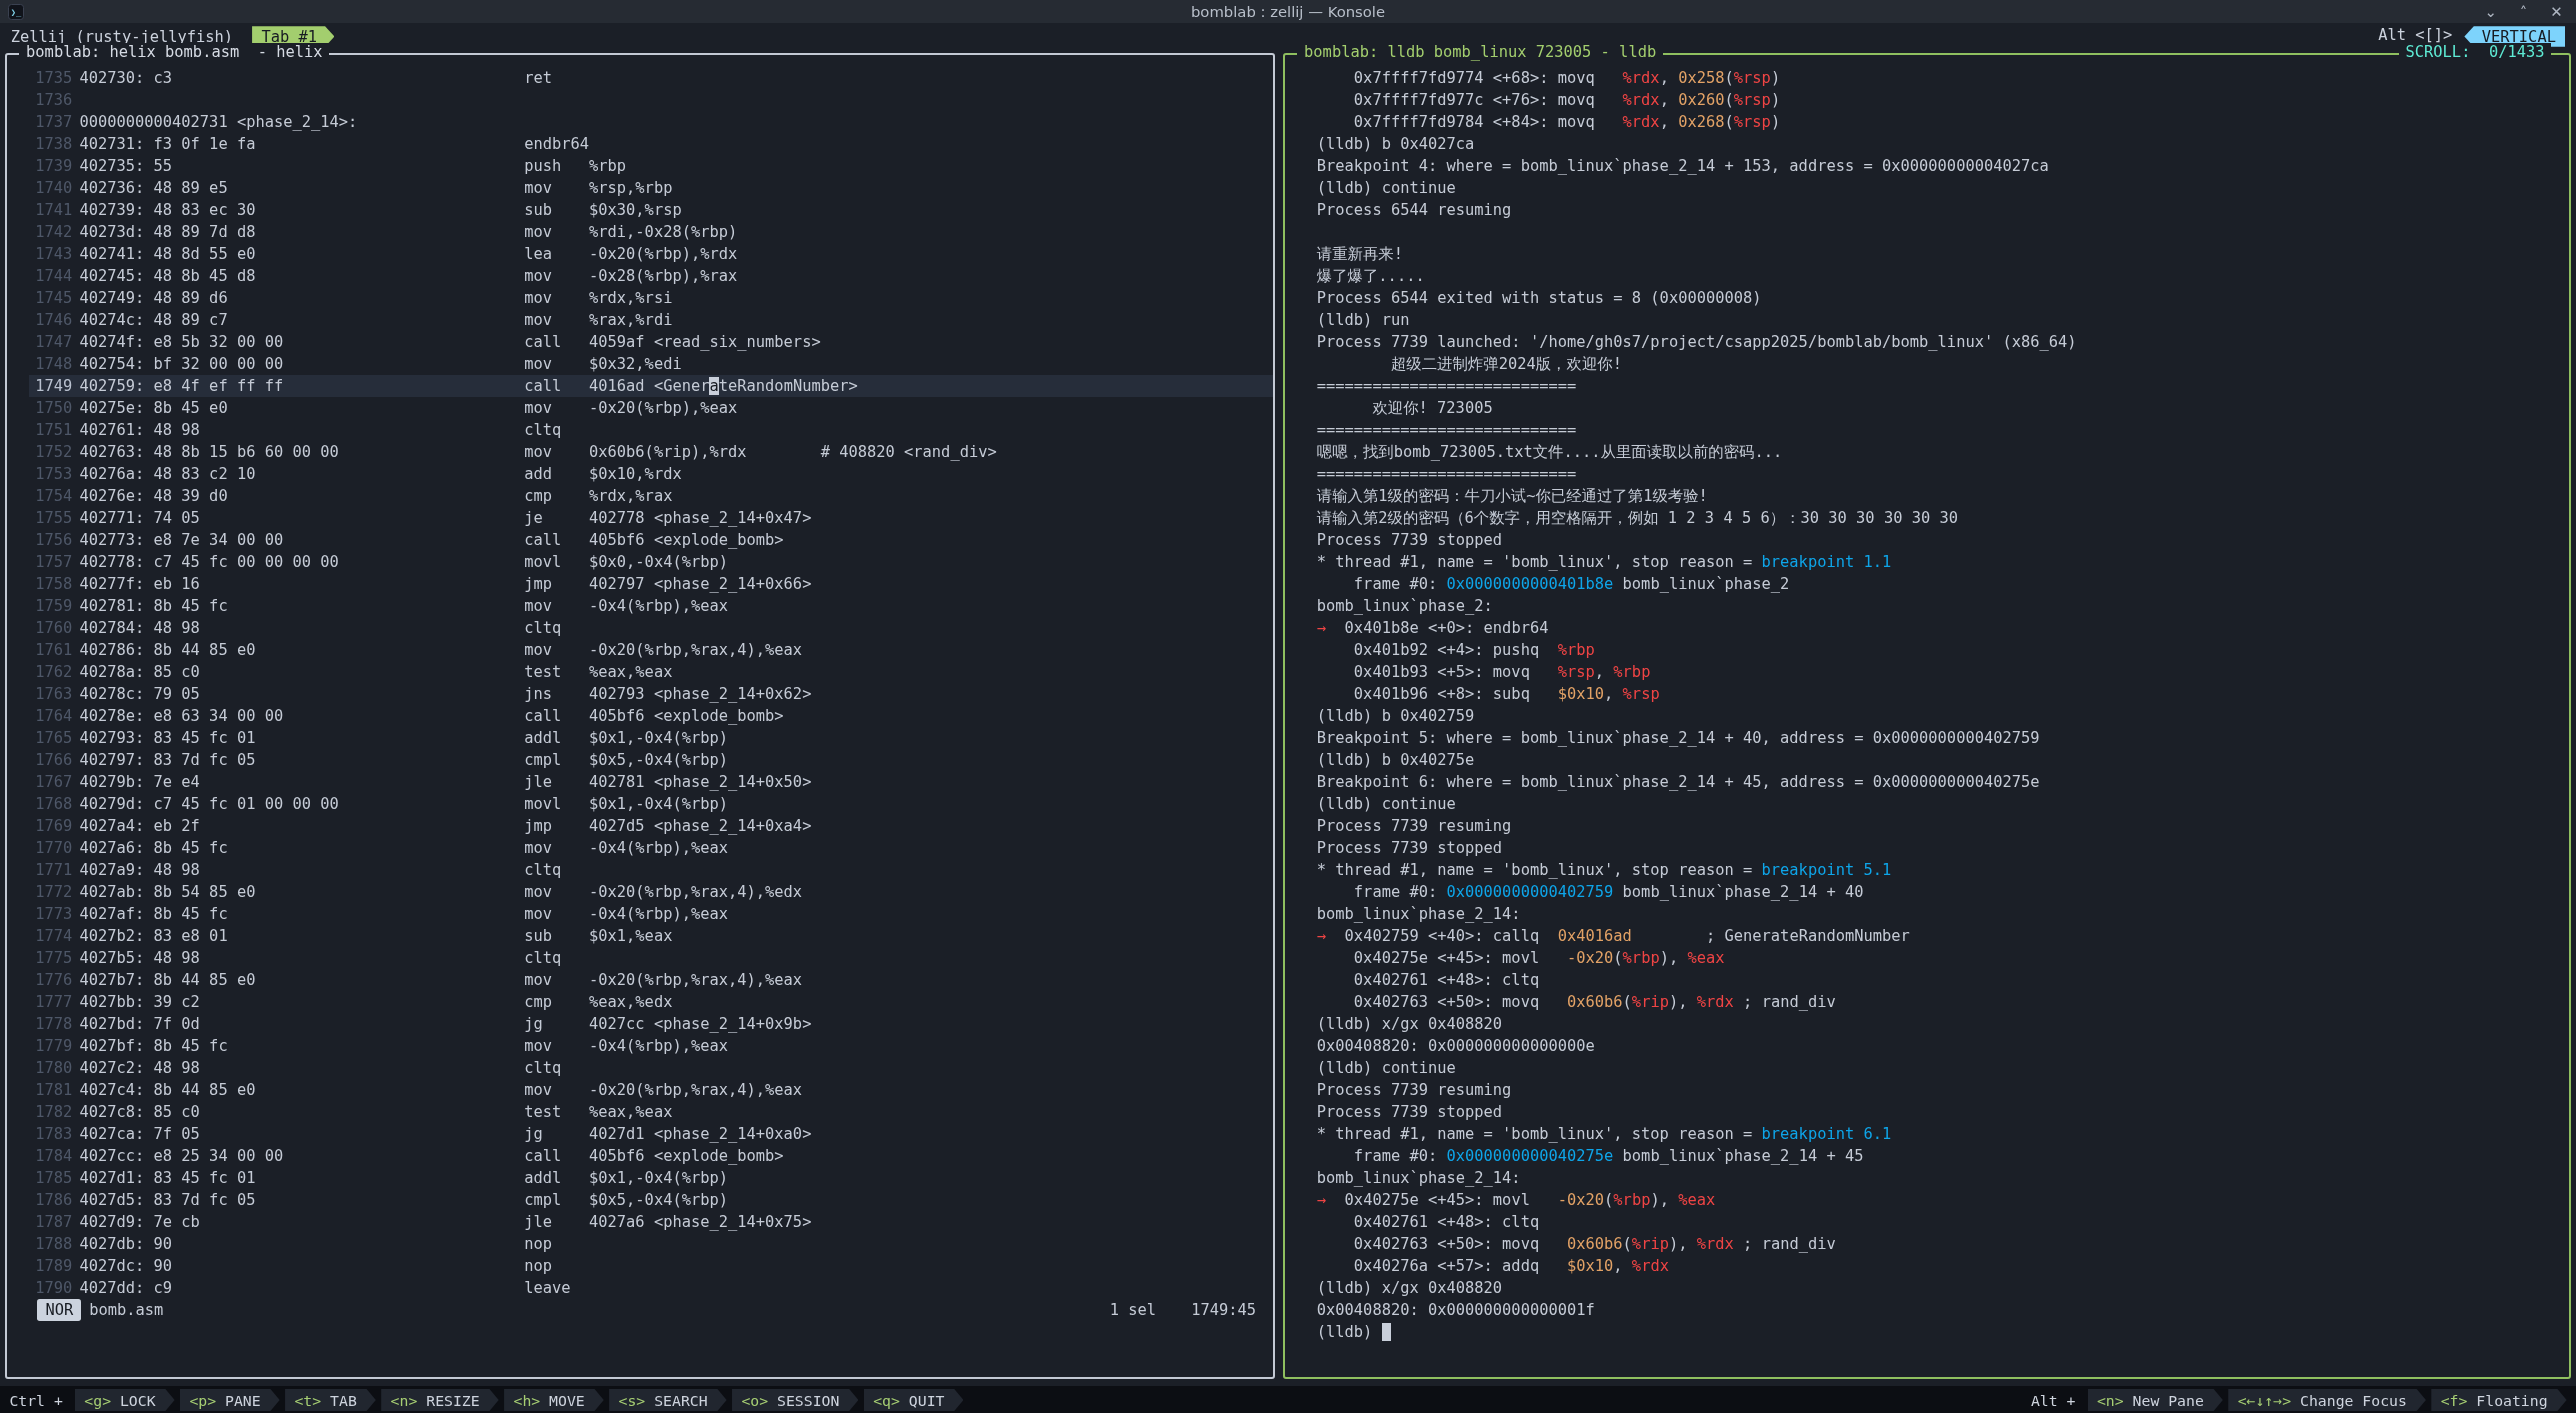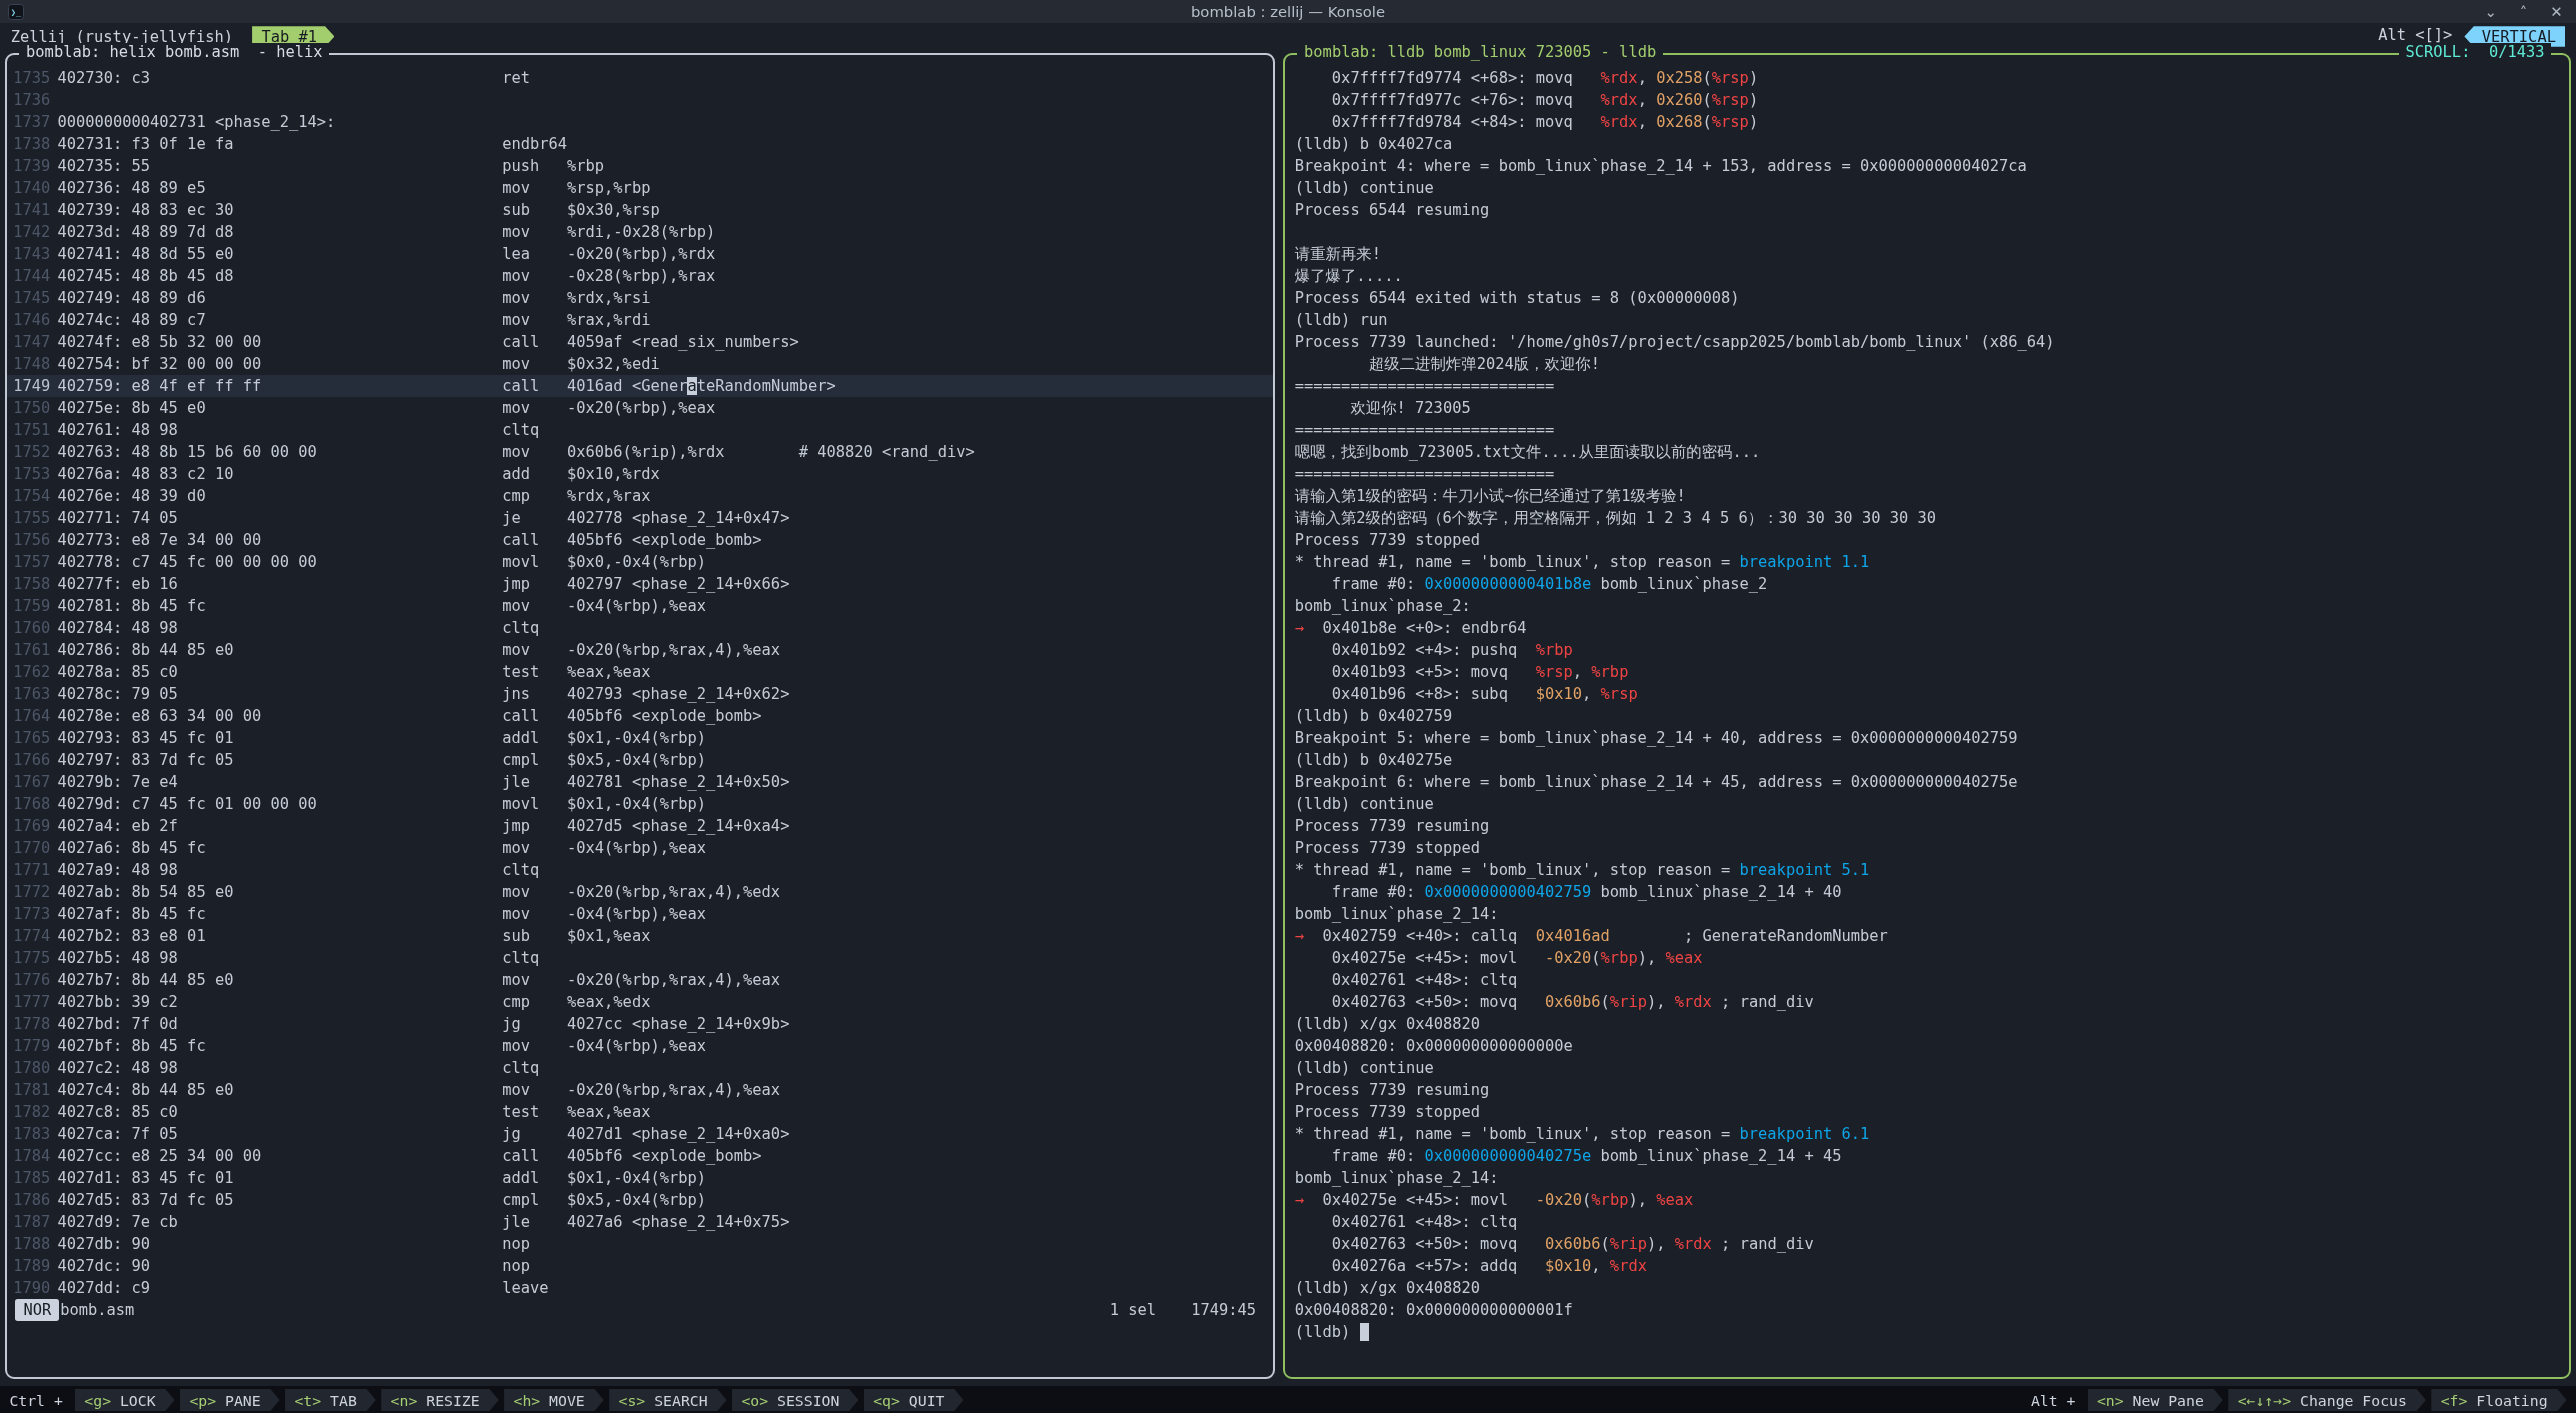--- a/index.html
+++ b/index.html
@@ -34,21 +34,21 @@
     background:#a3ce6e; color:#171b22; padding:1.3px 17.4px 1.3px 9.4px; margin-left:19px;
     clip-path: polygon(0 0, calc(100% - 9.4px) 0, 100% 50%, calc(100% - 9.4px) 100%, 0 100%);
   }
   .tabbar-right { margin-left:auto; display:flex; align-items:flex-start; gap:12px; }
   .ribbon-right {
     background:#7dd3fc; color:#171b22; padding:1.3px 9.4px 1.3px 17.4px;
     clip-path: polygon(9.4px 0, 100% 0, 100% 100%, 9.4px 100%, 0 50%);
   }
   
   .main { height:1336px; padding:2.7px 5.4px 6.7px; display:flex; gap:8px; background:#1b1f27; }
-  .pane { position:relative; border:2px solid; border-radius:9px; height:100%; }
+  .pane { position:relative; border:2px solid; border-radius:3px; height:100%;padding-left:22px; }
   .pane-left  { width:1270px; border-color:#c3c9d4; flex:none; }
   .pane-right { flex:1; border-color:#8fbf5f; }
   .pane-title {
     position:absolute; top:-12px; left:12px; background:#1b1f27;
     padding:0 6.7px; font-size:15.4px; white-space:pre;
   }
   .pane-left  .pane-title { color:#d6dbe4; }
   .pane-right .pane-title { color:#a3ce6e; }
   .scroll-ind {
     position:absolute; top:-12px; right:17.4px; background:#1b1f27;
@@ -58,21 +58,21 @@
     padding-top:12px; font-size:15.4px; line-height:22px; height:100%; overflow:hidden;
   }
   
   .erow { display:flex; white-space:pre; min-height:22px; }
   .erow.cur { background:#262d3a; }
   .ln { width:43px; text-align:right; margin-right:7px; color:#4e5768; flex:none; }
   .erow.cur .ln { color:#b9c1cf; }
   .code { white-space:pre; }
   .cursor-block { background:#c9cfda; color:#171b22; }
   .statusline { display:flex; align-items:center; white-space:pre; padding:0 17.4px 0 8px; min-height:22px; }
-  .mode-badge { background:#ccd3de; color:#171b22; padding:0 8px; border-radius:2.7px; margin-right:1px; }
+  .mode-badge { background:#ccd3de; color:#171b22; padding:0 8px; border-radius:2.7px; margin-right:8px; }
   .sl-right { margin-left:auto; display:flex; gap:35px; }
   
   .trow { white-space:pre; min-height:22px; padding-left:9.4px; }
   .t-g { color:#ef4444; }
   .t-o { color:#e2a266; }
   .t-r { color:#0ea5e9; }
   .t-cursor { background:#c9cfda; color:#171b22; }
   
   .statusbar {
     height:28px; background:#0c0e13; display:flex; align-items:center;

